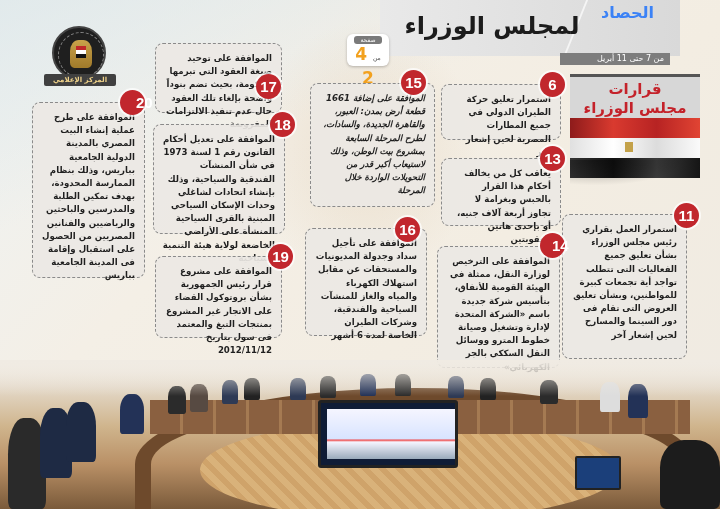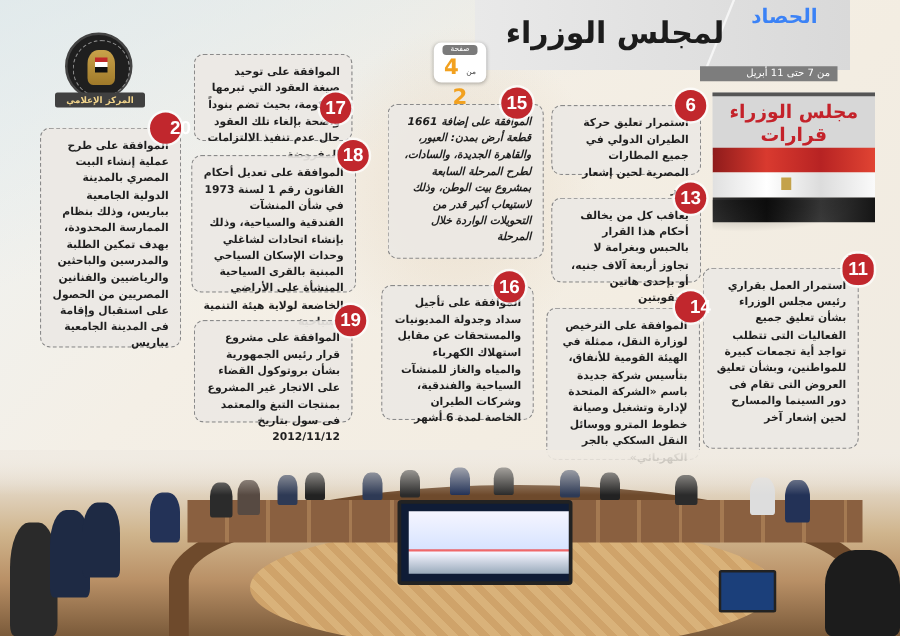--- a/index.html
+++ b/index.html
@@ -164,35 +164,35 @@
 
 <div class="logo">
   <div class="logo-arc"></div>
   <div class="logo-eagle"></div>
   <div class="logo-shield"></div>
 </div>
 <div class="logo-banner rtl">المركز الإعلامي</div>
 
 <div class="decisions-panel"></div>
 <div class="decisions-title rtl">
+  <div>قرارات</div>
   <div>مجلس الوزراء</div>
-  <div>قرارات</div>
 </div>
 <div class="flag">
   <div class="stripe red"></div>
   <div class="stripe white"></div>
   <div class="stripe black"></div>
   <div class="emblem"></div>
 </div>
 <div class="flag-wave"></div>
 
 <div class="card" style="left:562px; top:214px; width:125px; height:145px;">
   <span>استمرار العمل بقراري رئيس مجلس الوزراء بشأن تعليق جميع الفعاليات التى تتطلب تواجد أية تجمعات كبيرة للمواطنين، وبشأن تعليق العروض التى تقام فى دور السينما والمسارح لحين إشعار آخر</span>
 </div>
-<div class="badge" style="left:674px; top:203px;border-radius:11px;">11</div>
+<div class="badge" style="left:674px; top:203px;">11</div>
 
 <div class="card" style="left:441px; top:84px; width:120px; height:56px;">
   <span>استمرار تعليق حركة الطيران الدولي في جميع المطارات المصرية لحين إشعار آخر</span>
 </div>
 <div class="badge" style="left:540px; top:72px;">6</div>
 
 <div class="card" style="left:441px; top:158px; width:120px; height:68px;">
   <span>يعاقب كل من يخالف أحكام هذا القرار بالحبس وبغرامة لا تجاوز أربعة آلاف جنيه، أو بإحدى هاتين العقوبتين</span>
 </div>
 <div class="badge" style="left:540px; top:146px;">13</div>

